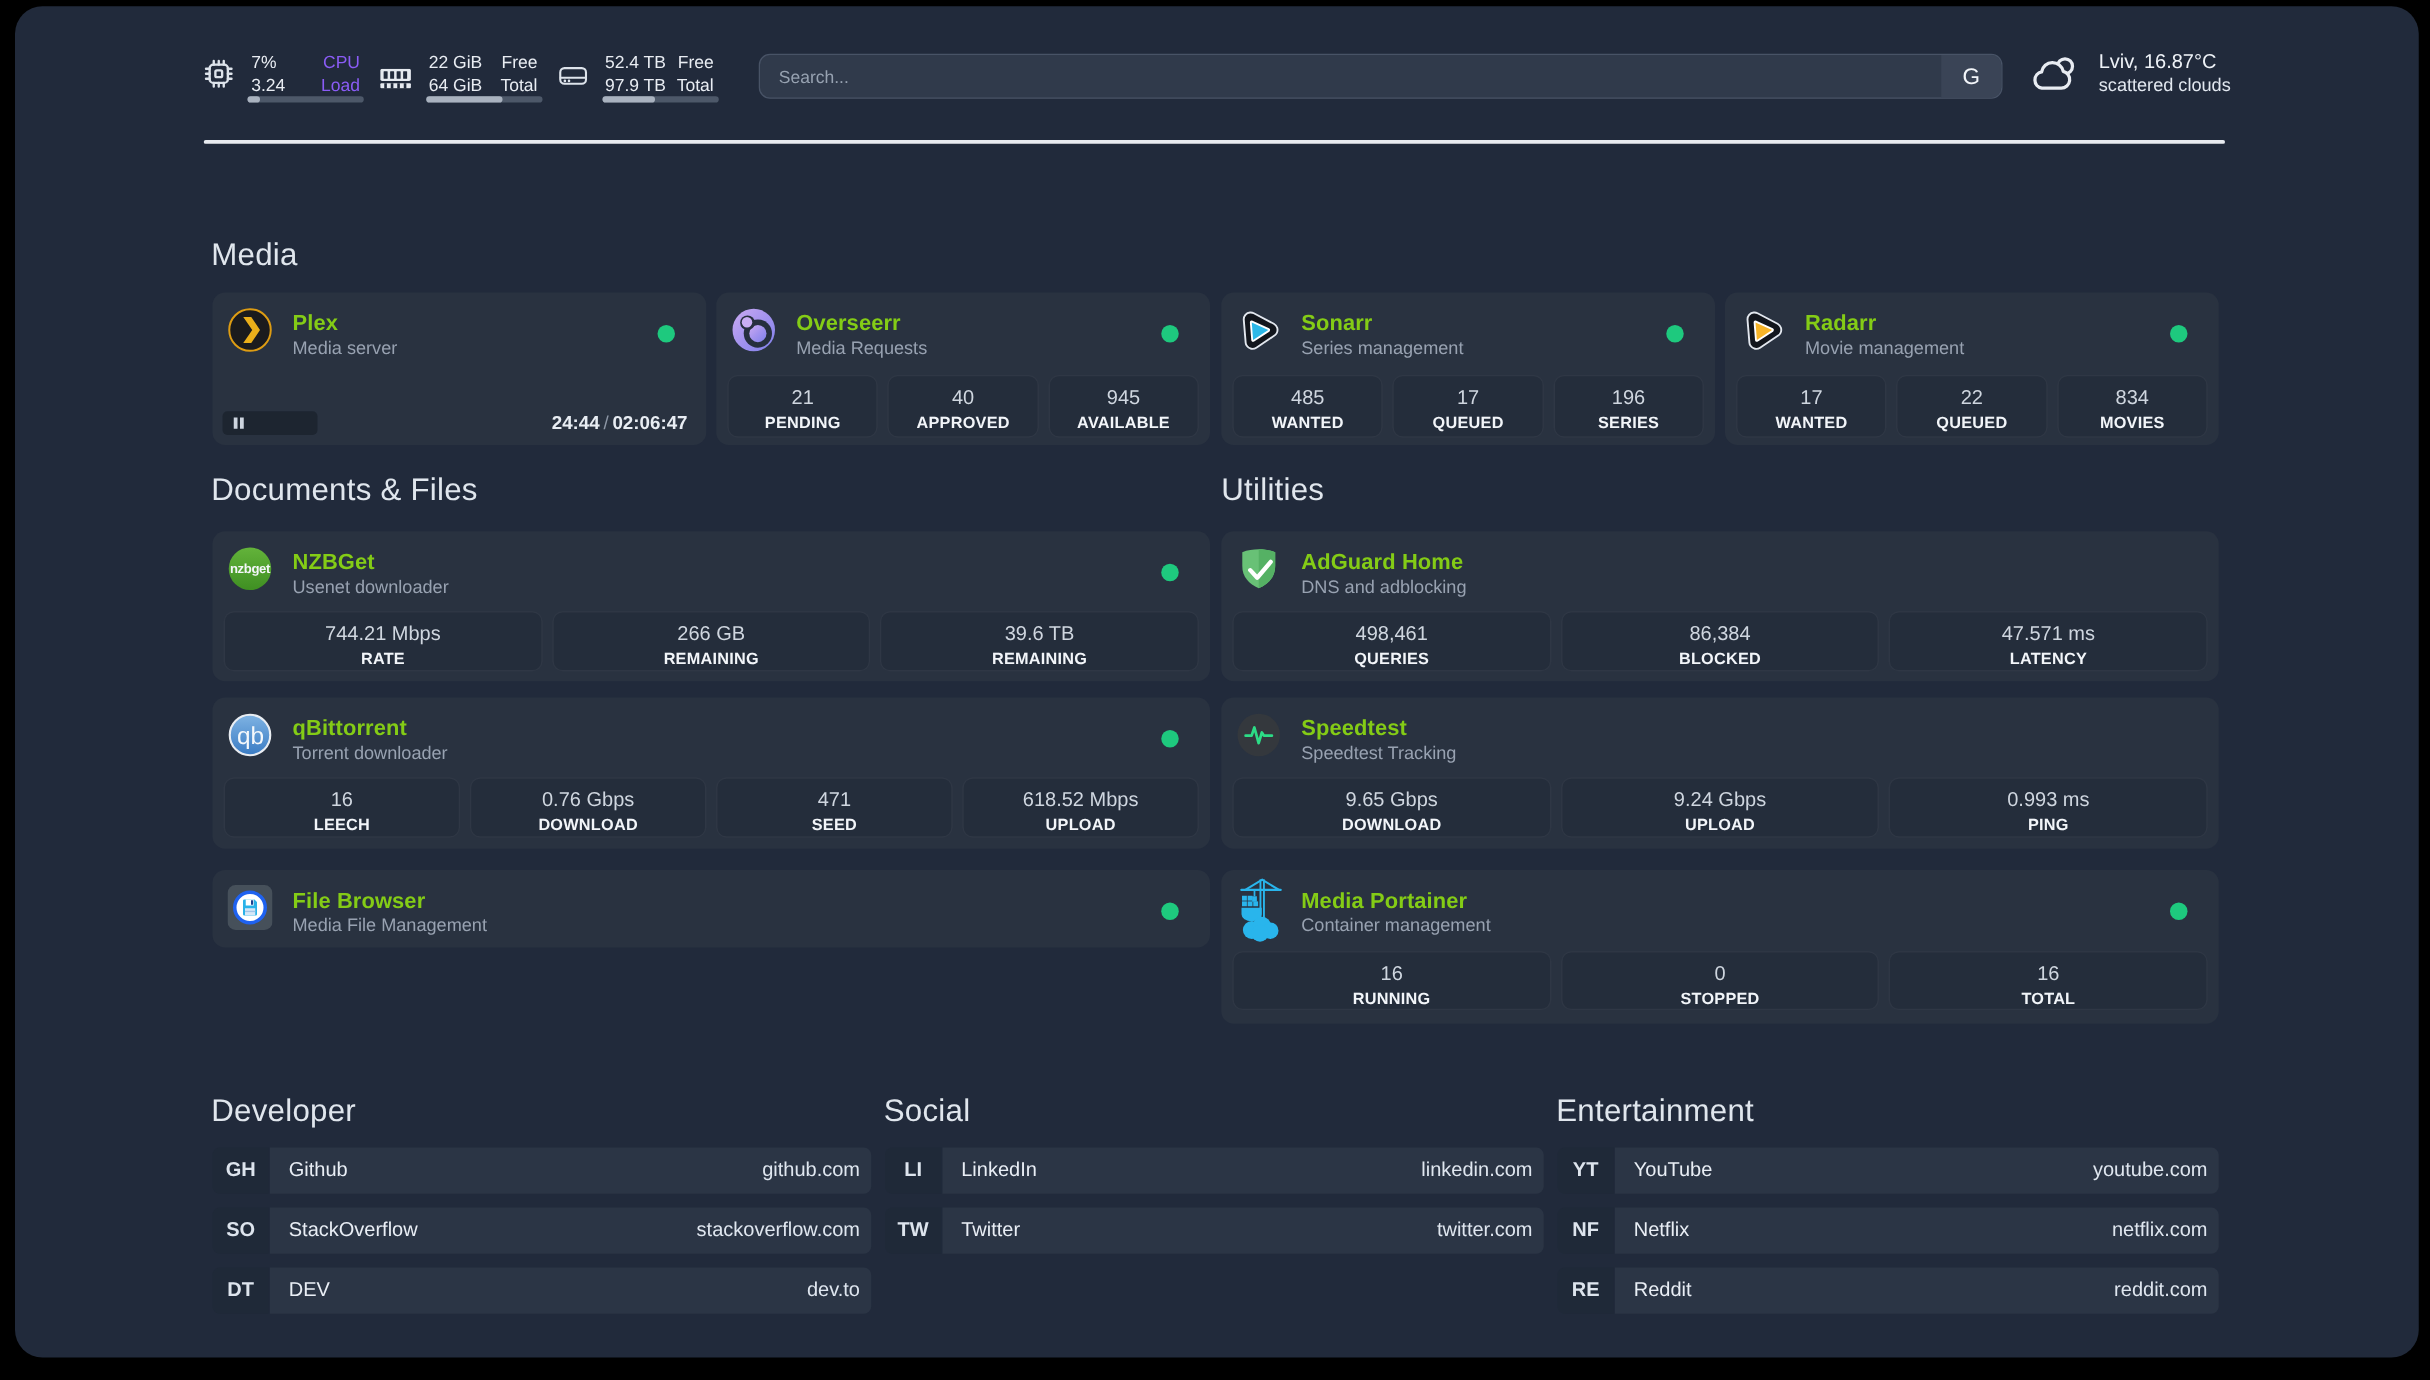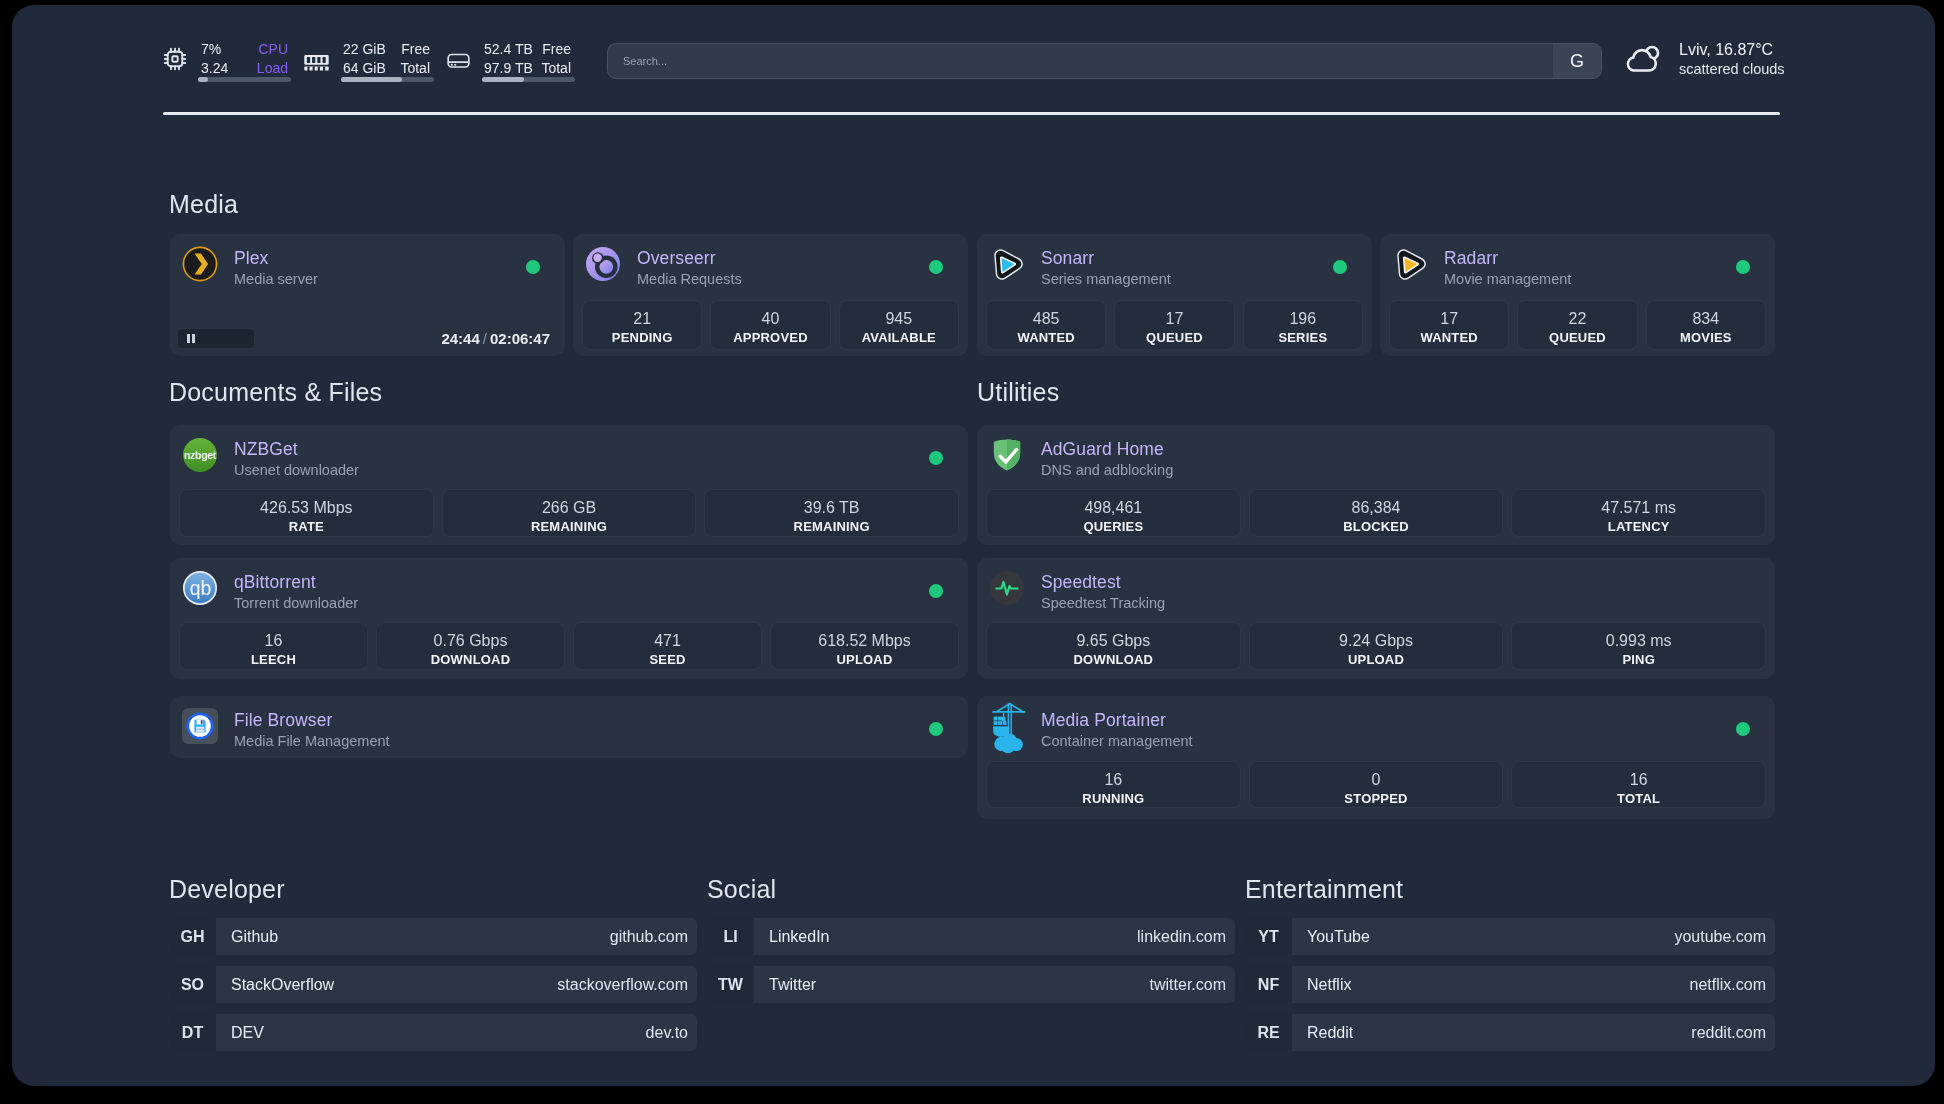--- a/index.html
+++ b/index.html
@@ -1,20 +1,20 @@
 <!DOCTYPE html>
 <html><head>
 <meta charset="utf-8">
 <style>
   * { margin:0; padding:0; box-sizing:border-box; }
   html,body { width:1944px; height:1104px; background:#000; font-family:"Liberation Sans", sans-serif; }
   .panel { position:absolute; left:12px; top:5px; width:1923px; height:1081px; background:#212a3b; border-radius:22px; overflow:hidden; }
   .abs { position:absolute; }
   .card { position:absolute; background:#293240; border-radius:10px; }
-  .ctitle { position:absolute; left:64px; top:14px; font-size:17.5px; font-weight:400; color:#c4b5fd; letter-spacing:0.1px;}
+  .ctitle { position:absolute; left:64px; top:14px; font-size:17.5px; font-weight:700; color:#84cc16; letter-spacing:0.1px;}
   .csub { position:absolute; left:64px; top:37px; font-size:14.5px; color:#98a2b1; }
   .dot { position:absolute; width:14px; height:14px; border-radius:50%; background:#1ec97e; }
   .statrow { position:absolute; display:flex; gap:8px; }
   .sbox { flex:1; background:#242d3b; border:1px solid rgba(255,255,255,0.05); border-radius:8px; text-align:center; padding-top:8px; }
   .sval { font-size:16px; color:#cfd6df; line-height:19px;}
   .slab { font-size:13px; font-weight:700; color:#f2f5f9; line-height:20px; letter-spacing:0.2px;}
   .h2 { position:absolute; font-size:25px; font-weight:400; color:#e0e6ed; letter-spacing:0.2px; }
   .logo { position:absolute; left:12px; top:12px; width:36px; height:36px; }
   .linkrow { position:absolute; height:37px; }
   .pref { position:absolute; left:0; top:0; width:45px; height:37px; background:#1f2938; border-radius:6px 0 0 6px; color:#dde4ed; font-size:16px; font-weight:600; text-align:center; line-height:37px; }
@@ -60,21 +60,21 @@
   <path d="M1.6 12.2h19.8"></path>
   <path d="M4.9 14.7h0.01 M8.2 14.7h0.01" stroke-width="2.1"></path>
 </svg>
 <div class="abs" style="left:484px;top:40px;font-size:14px;line-height:18.5px;color:#e9edf3">52.4 TB<br>97.9 TB</div>
 <div class="abs" style="left:480px;top:40px;width:91px;font-size:14px;line-height:18.5px;color:#e9edf3;text-align:right">Free<br>Total</div>
 <div class="abs" style="left:482px;top:77px;width:93px;height:5px;border-radius:3px;background:#4d5869">
   <div style="width:42px;height:5px;border-radius:3px;background:#a9b2bf"></div>
   </div>
 
 <div class="abs" style="left:607px;top:43px;width:995px;height:36px;background:#303a4b;border:1px solid #485366;border-radius:9px;">
-  <div class="abs" style="left:15px;top:0;line-height:34px;font-size:11px;color:#97a2b1">Search...</div>
+  <div class="abs" style="left:15px;top:0;line-height:34px;font-size:14px;color:#97a2b1">Search...</div>
   <div class="abs" style="right:0;top:0;width:48px;height:34px;background:#3a4456;border-radius:0 8px 8px 0;text-align:center;line-height:34px;font-size:18px;font-weight:400;color:#f2f5f9">G</div>
 </div>
 
 <svg class="abs" style="left:1623px;top:42px" width="40" height="34" viewBox="0 0 40 34" fill="none" stroke-linejoin="round" stroke-linecap="round">
   <circle cx="29" cy="11" r="6" stroke="#e8ecf2" stroke-width="2.6"></circle>
   <path d="M10.5 28.5 H 26 a 6.8 6.8 0 0 0 1.6-13.4 A 8.8 8.8 0 0 0 10.3 15.5 A 6.6 6.6 0 0 0 10.5 28.5 Z" fill="#212a3b" stroke="#e8ecf2" stroke-width="2.6"></path>
 </svg>
 <div class="abs" style="left:1679px;top:41px;font-size:16px;color:#eef2f7">Lviv, 16.87°C</div>
 <div class="abs" style="left:1679px;top:61px;font-size:14.5px;color:#e2e8f0">scattered clouds</div>
 
@@ -190,21 +190,21 @@
         </linearGradient>
       </defs>
 <circle cx="18" cy="18" r="17" fill="url(#nzg)"></circle>
 <text x="18" y="21.8" text-anchor="middle" font-family="Liberation Sans, sans-serif" font-size="10.5" font-weight="700" letter-spacing="-0.3" fill="#f4f6f8">nzbget</text>
 </svg>
 <div class="ctitle">NZBGet</div>
     <div class="csub">Usenet downloader</div>
     <div class="dot" style="left:759px;top:26px"></div>
 <div class="statrow" style="left:9px;top:64px;width:780px;height:48px">
       <div class="sbox">
-        <div class="sval">426.53 Mbps</div>
+        <div class="sval">744.21 Mbps</div>
         <div class="slab">RATE</div>
       </div>
       <div class="sbox">
         <div class="sval">266 GB</div>
         <div class="slab">REMAINING</div>
       </div>
       <div class="sbox">
         <div class="sval">39.6 TB</div>
         <div class="slab">REMAINING</div>
       </div>

